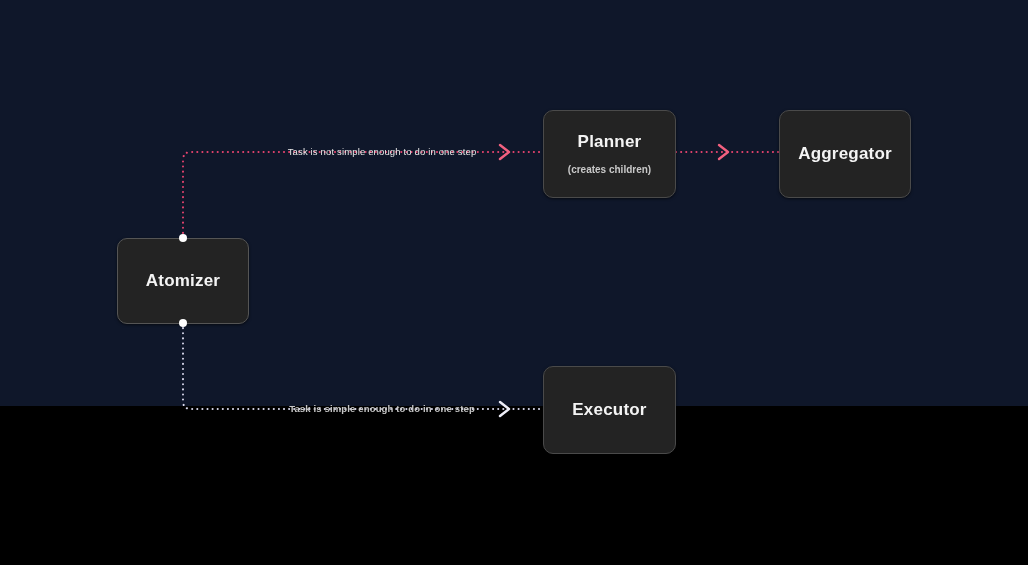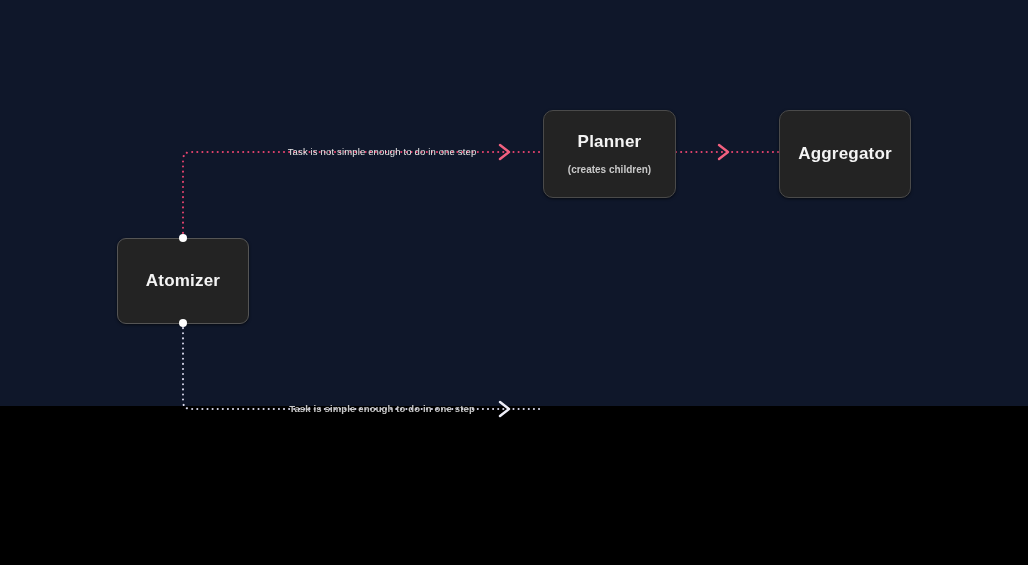--- a/index.html
+++ b/index.html
@@ -55,21 +55,20 @@
     color: #c9c9c9;
     margin-top: 3px;
     line-height: 1.2;
   }
   #node-atomizer {
     left: 117px;
     top: 238px;
     width: 132px;
     height: 86px;
     border-color: #555555;
-    border-radius: 9px;
   }
   #node-planner {
     left: 543px;
     top: 110px;
     width: 133px;
     height: 88px;
     gap: 9px;
   }
   #node-aggregator {
     left: 779px;
@@ -141,17 +140,20 @@
 
   <div class="node" id="node-planner">
     <div class="node-title">Planner</div>
     <div class="node-subtitle">(creates children)</div>
   </div>
 
   <div class="node" id="node-aggregator">
     <div class="node-title">Aggregator</div>
   </div>
 
+  <div class="node" id="node-executor">
+    <div class="node-title">Executor</div>
+  </div>
 
   <div class="port-dot" id="port-atomizer-top"></div>
   <div class="port-dot" id="port-atomizer-bottom"></div>
 
 </div>
 
 </body></html>

